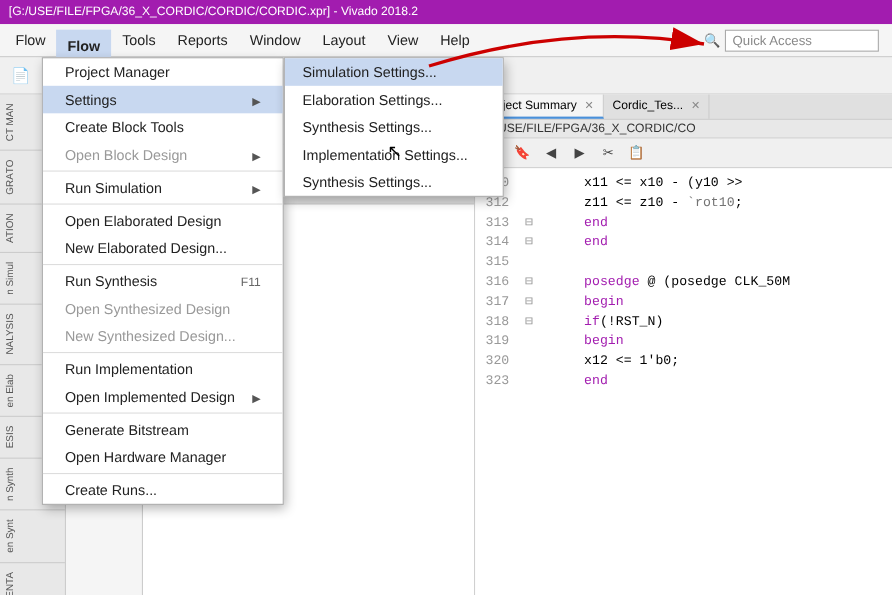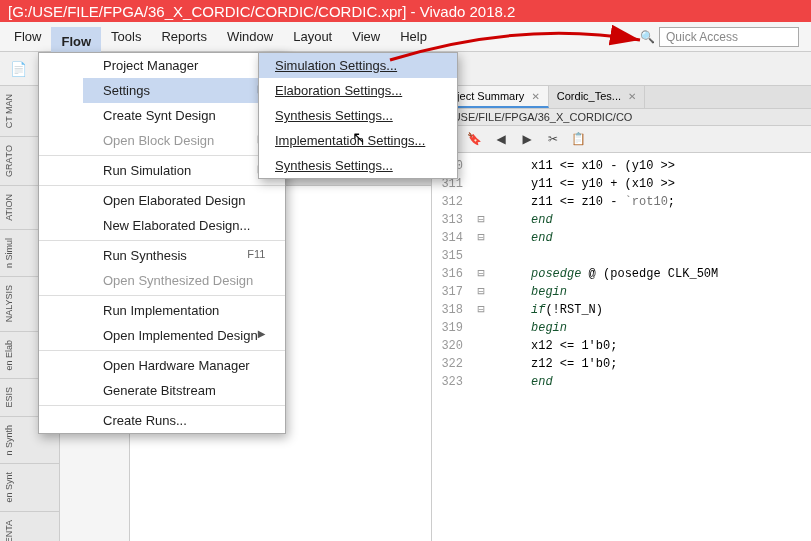--- a/index.html
+++ b/index.html
@@ -8,27 +8,27 @@
       font-size: 13px;
       background: #f0f0f0;
       width: 811px;
       height: 541px;
       overflow: hidden;
       position: relative;
     }
 
     
     .title-bar {
-      background: #ef4444;
+      background: #a21caf;
       color: #fff;
       height: 22px;
       display: flex;
       align-items: center;
       padding: 0 8px;
-      font-size: 15px;
+      font-size: 11px;
     }
 
     
     .menu-bar {
       background: #f5f5f5;
       border-bottom: 1px solid #ccc;
       height: 30px;
       display: flex;
       align-items: center;
       padding: 0 4px;
@@ -158,24 +158,23 @@
       border: 1px solid #aaa;
       box-shadow: 2px 4px 10px rgba(0,0,0,0.3);
       min-width: 220px;
       z-index: 300;
       font-size: 13px;
     }
     .flow-menu-item {
       padding: 5px 20px;
       cursor: pointer;
       display: flex;
-      align-items: flex-start;
+      align-items: flex-end;
       justify-content: space-between;
       color: #222;
-      margin-left: 44px;
     }
     .flow-menu-item:hover, .flow-menu-item.submenu-open {
       background: #c8d8f0;
     }
     .flow-menu-item.disabled {
       color: #999;
       cursor: default;
     }
     .flow-menu-sep {
       height: 1px;
@@ -202,21 +201,20 @@
       box-shadow: 2px 4px 10px rgba(0,0,0,0.3);
       min-width: 200px;
       z-index: 400;
     }
     .settings-submenu-item {
       padding: 5px 16px;
       cursor: pointer;
       color: #222;
       display: flex;
       align-items: center;
-      text-decoration: underline;
     }
     .settings-submenu-item.highlighted {
       background: #c8d8f0;
     }
 
     
     .right-panel {
       width: 210px;
       background: #f5f5f5;
       border-left: 1px solid #ccc;
@@ -273,21 +271,21 @@
       text-align: center;
       flex-shrink: 0;
       color: #4a90d9;
     }
     .line-content {
       flex: 1;
       white-space: nowrap;
       overflow: hidden;
       margin-left: 40px;
     }
-    .kw { color: #14532d; font-style: italic; }
+    .kw { color: #a21caf; }
     .str { color: #737373; }
 
     
     .path-bar {
       background: #e8e8e8;
       border-bottom: 1px solid #ccc;
       padding: 2px 6px;
       font-size: 11px;
       color: #333;
       white-space: nowrap;
@@ -488,25 +486,20 @@
       <button class="rt-btn">📋</button>
     </div>
 
     <div class="code-area">
       <div class="code-line">
         <span class="line-num">310</span>
         <span class="line-marker"></span>
         <span class="line-content">x11 &lt;= x10 - (y10 &gt;&gt;</span>
       </div>
       <div class="code-line">
-        <span class="line-num">311</span>
-        <span class="line-marker"></span>
-        <span class="line-content">y11 &lt;= y10 + (x10 &gt;&gt;</span>
-      </div>
-      <div class="code-line">
         <span class="line-num">312</span>
         <span class="line-marker"></span>
         <span class="line-content">z11 &lt;= z10 - <span class="str">`rot10</span>;</span>
       </div>
       <div class="code-line">
         <span class="line-num">313</span>
         <span class="line-marker" style="color:#999;">⊟</span>
         <span class="line-content">  <span class="kw">end</span></span>
       </div>
       <div class="code-line">
@@ -538,43 +531,38 @@
         <span class="line-num">319</span>
         <span class="line-marker"></span>
         <span class="line-content">  <span class="kw">begin</span></span>
       </div>
       <div class="code-line">
         <span class="line-num">320</span>
         <span class="line-marker"></span>
         <span class="line-content">    x12 &lt;= 1'b0;</span>
       </div>
       <div class="code-line">
-        <span class="line-num">322</span>
-        <span class="line-marker"></span>
-        <span class="line-content">    z12 &lt;= 1'b0;</span>
-      </div>
-      <div class="code-line">
         <span class="line-num">323</span>
         <span class="line-marker"></span>
         <span class="line-content">  <span class="kw">end</span></span>
       </div>
     </div>
   </div>
 </div>
 
 <div class="flow-menu">
   <div class="flow-menu-item">
     <span>Project Manager</span>
   </div>
   <div class="flow-menu-item submenu-open" style="background:#c8d8f0;">
     <span>Settings</span>
     <span class="flow-menu-arrow">▶</span>
   </div>
   <div class="flow-menu-item">
-    <span>Create Synt Design</span>
+    <span>Create Block Tools</span>
   </div>
   <div class="flow-menu-item disabled">
     <span>Open Block Design</span>
     <span class="flow-menu-arrow">▶</span>
   </div>
   <div class="flow-menu-sep"></div>
   <div class="flow-menu-item">
     <span>Run Simulation</span>
     <span class="flow-menu-arrow">▶</span>
   </div>
@@ -586,34 +574,37 @@
     <span>New Elaborated Design...</span>
   </div>
   <div class="flow-menu-sep"></div>
   <div class="flow-menu-item">
     <span>Run Synthesis</span>
     <span class="flow-menu-shortcut">F11</span>
   </div>
   <div class="flow-menu-item disabled">
     <span>Open Synthesized Design</span>
   </div>
+  <div class="flow-menu-item disabled">
+    <span>New Synthesized Design...</span>
+  </div>
   <div class="flow-menu-sep"></div>
   <div class="flow-menu-item">
     <span>Run Implementation</span>
   </div>
   <div class="flow-menu-item">
     <span>Open Implemented Design</span>
     <span class="flow-menu-arrow">▶</span>
   </div>
   <div class="flow-menu-sep"></div>
   <div class="flow-menu-item">
+    <span>Generate Bitstream</span>
+  </div>
+  <div class="flow-menu-item">
     <span>Open Hardware Manager</span>
-  </div>
-  <div class="flow-menu-item">
-    <span>Generate Bitstream</span>
   </div>
   <div class="flow-menu-sep"></div>
   <div class="flow-menu-item">
     <span>Create Runs...</span>
   </div>
 </div>
 
 <div class="settings-submenu">
   <div class="settings-submenu-item highlighted">
     <span>Simulation Settings...</span>

